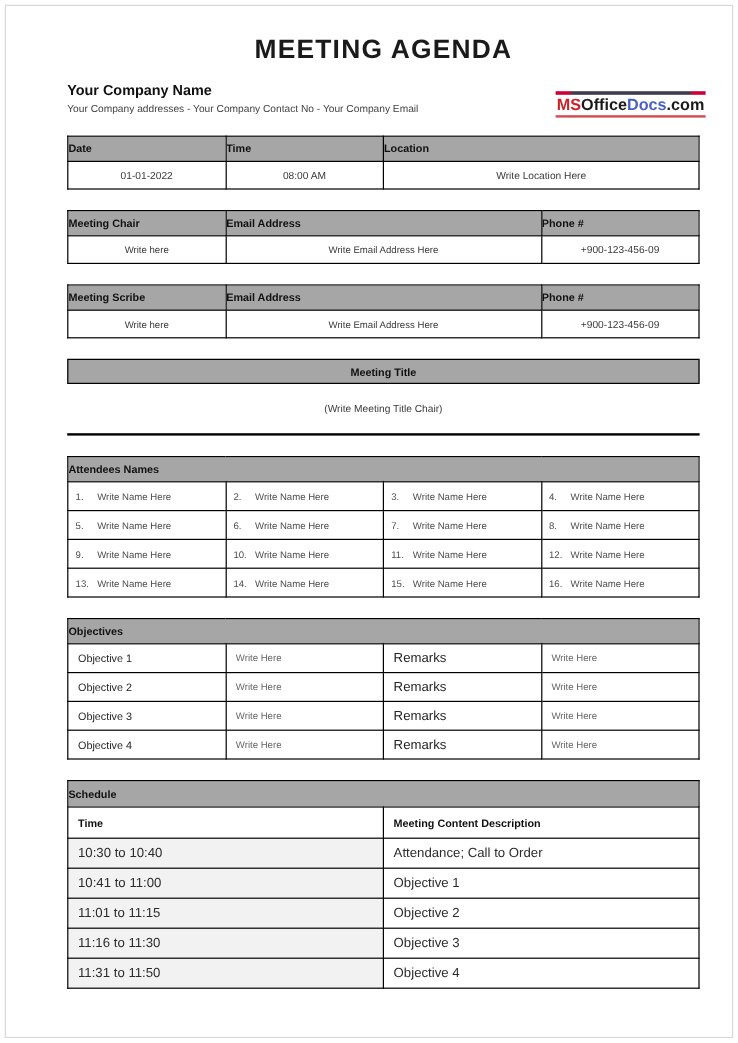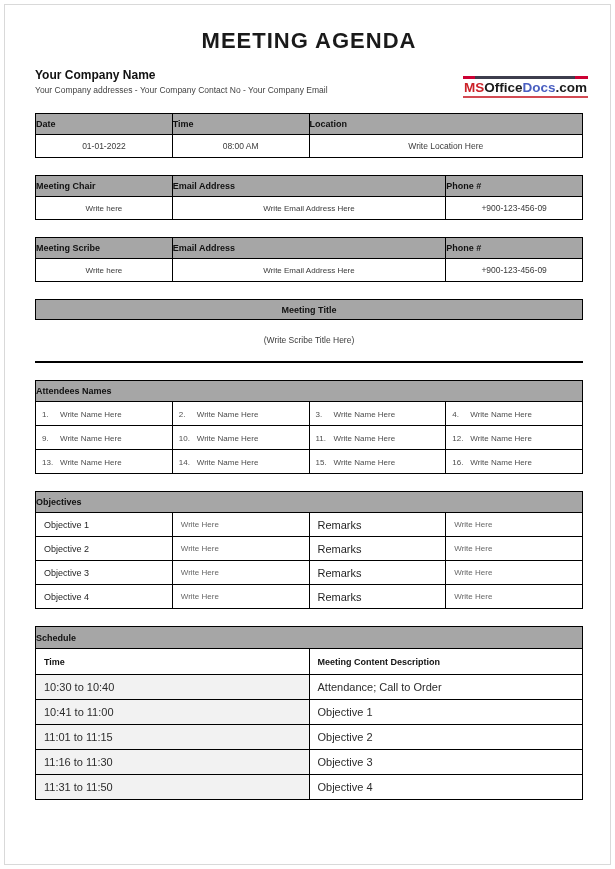--- a/index.html
+++ b/index.html
@@ -17,21 +17,21 @@
     color:#1a1a1a;
     position:relative;
   }
   .page-frame{
     position:absolute;inset:4px;
     border:1px solid #d9d9d9;
     pointer-events:none;
   }
   .content{
     position:relative;
-    padding:0 32px 0 35px;
+    padding:0 32px 0 56px;
   }
   
   .doc-title{
     text-align:center;
     font-size:22px;
     font-weight:bold;
     letter-spacing:1px;
     padding-top:28px;
   }
   .company-block{
@@ -206,35 +206,41 @@
     </tr>
     <tr>
       <td class="center write-here">Write here</td>
       <td class="center write-here">Write Email Address Here</td>
       <td class="center">+900-123-456-09</td>
     </tr>
   </tbody>
     </table>
 
   <div class="title-bar">Meeting Title</div>
-  <div class="title-placeholder">(Write Scribe Title Here)</div>
+  <div class="title-placeholder">(Write Meeting Title Chair)</div>
   <div class="title-rule"></div>
 
   <table class="tbl tbl-att">
     <tbody>
         <tr>
       <th colspan="4">Attendees Names</th>
     </tr>
     <tr>
       <td class="att-cell c25"><span class="att-num">1.</span><span class="att-name">Write Name Here</span></td>
       <td class="att-cell c25"><span class="att-num">2.</span><span class="att-name">Write Name Here</span></td>
       <td class="att-cell c25"><span class="att-num">3.</span><span class="att-name">Write Name Here</span></td>
       <td class="att-cell c25"><span class="att-num">4.</span><span class="att-name">Write Name Here</span></td>
     </tr>
     <tr>
+      <td class="att-cell"><span class="att-num">5.</span><span class="att-name">Write Name Here</span></td>
+      <td class="att-cell"><span class="att-num">6.</span><span class="att-name">Write Name Here</span></td>
+      <td class="att-cell"><span class="att-num">7.</span><span class="att-name">Write Name Here</span></td>
+      <td class="att-cell"><span class="att-num">8.</span><span class="att-name">Write Name Here</span></td>
+    </tr>
+    <tr>
       <td class="att-cell"><span class="att-num">9.</span><span class="att-name">Write Name Here</span></td>
       <td class="att-cell"><span class="att-num">10.</span><span class="att-name">Write Name Here</span></td>
       <td class="att-cell"><span class="att-num">11.</span><span class="att-name">Write Name Here</span></td>
       <td class="att-cell"><span class="att-num">12.</span><span class="att-name">Write Name Here</span></td>
     </tr>
     <tr>
       <td class="att-cell"><span class="att-num">13.</span><span class="att-name">Write Name Here</span></td>
       <td class="att-cell"><span class="att-num">14.</span><span class="att-name">Write Name Here</span></td>
       <td class="att-cell"><span class="att-num">15.</span><span class="att-name">Write Name Here</span></td>
       <td class="att-cell"><span class="att-num">16.</span><span class="att-name">Write Name Here</span></td>

